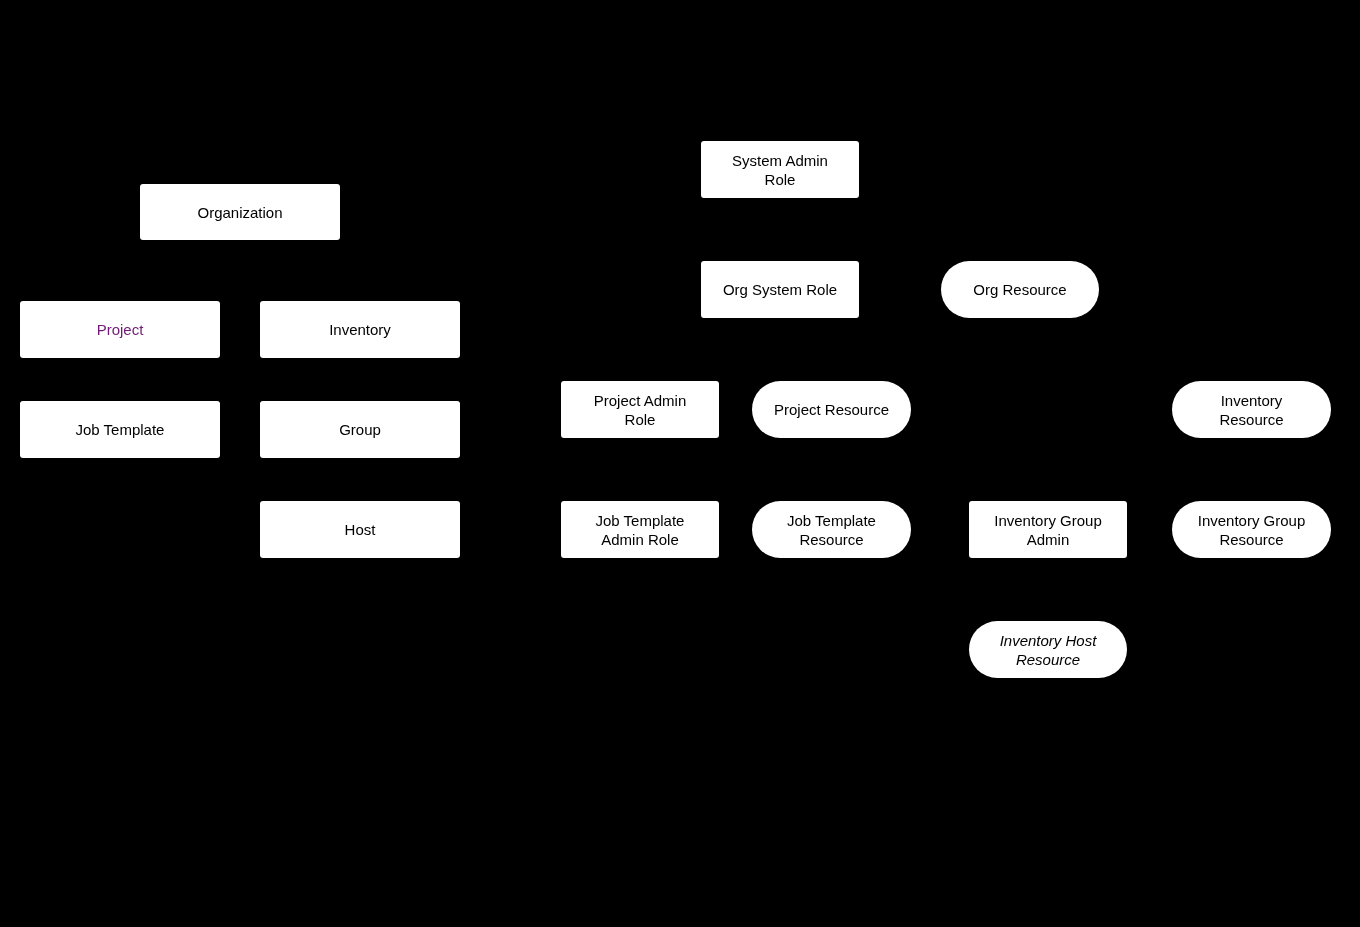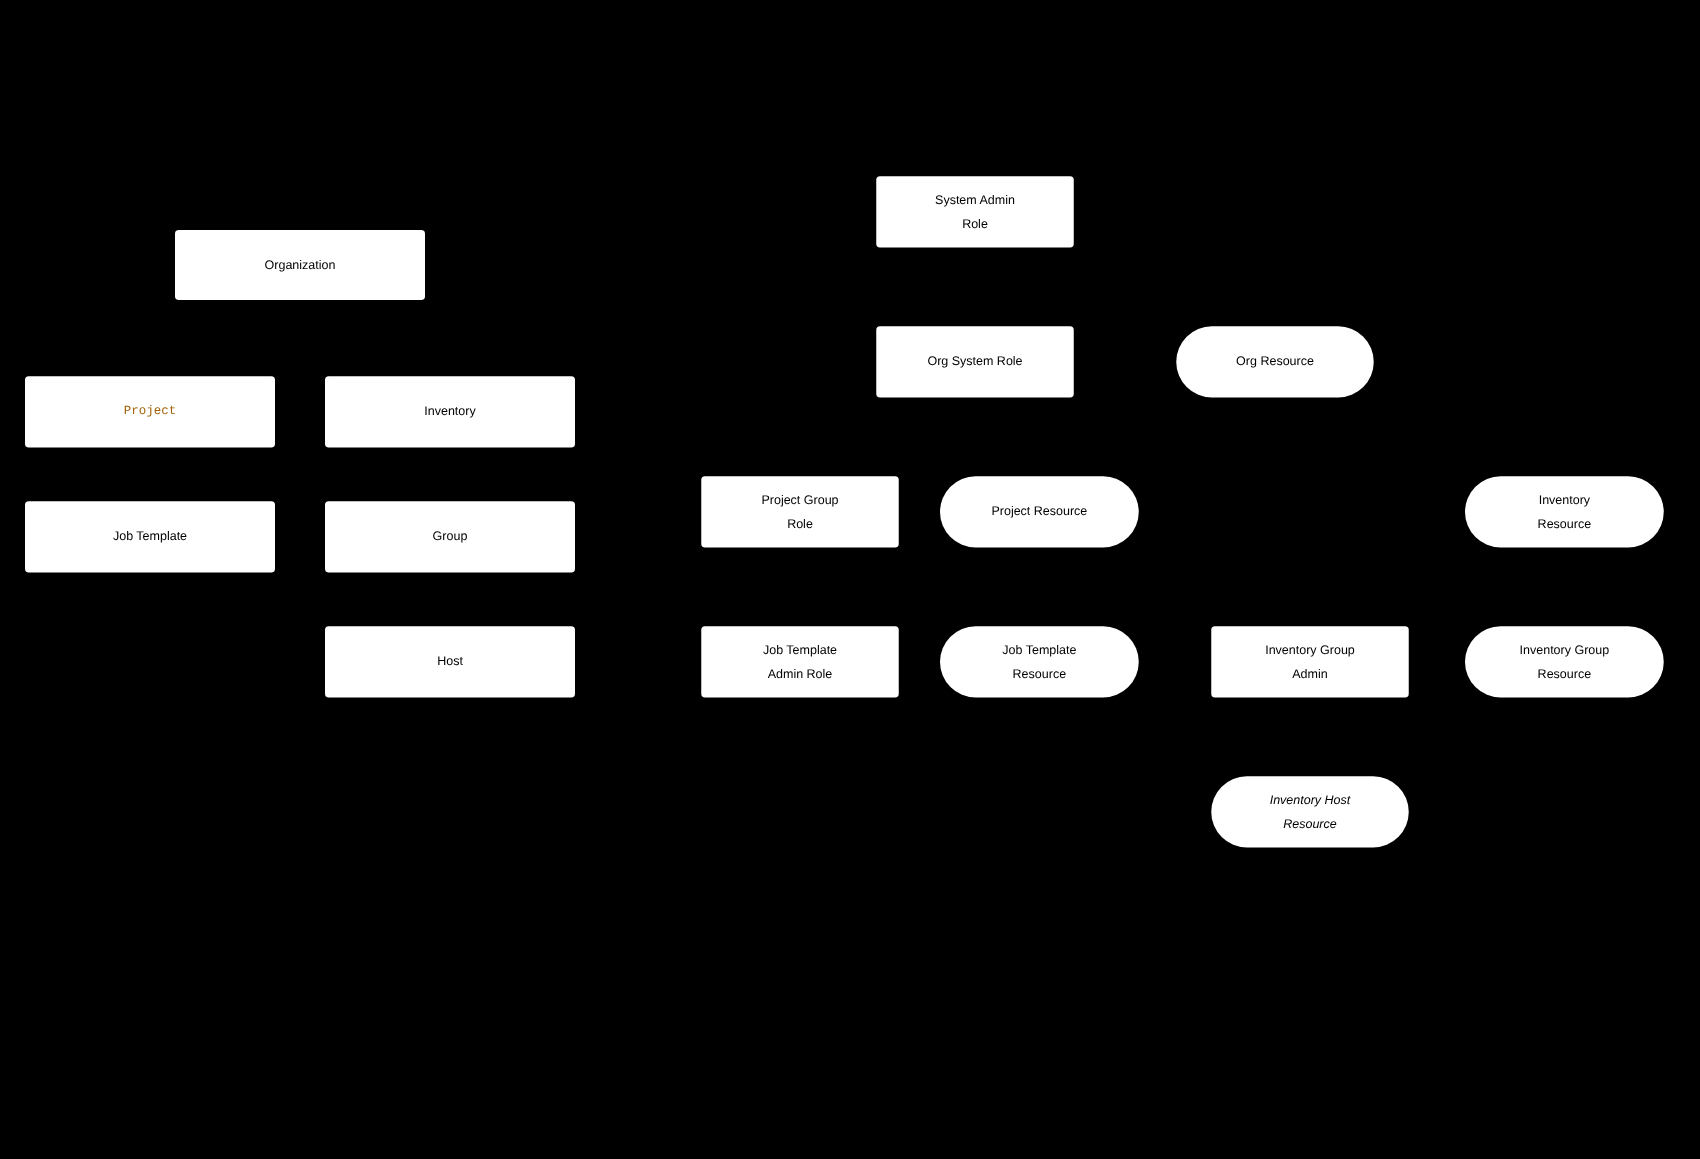--- a/index.html
+++ b/index.html
@@ -17,47 +17,47 @@
   }
   .node {
     position: absolute;
     background: #ffffff;
     color: #000000;
     display: flex;
     align-items: center;
     justify-content: center;
     text-align: center;
     box-sizing: border-box;
-    font-size: 10px;
+    font-size: 15px;
     line-height: 19px;
     padding: 2px 6px;
     white-space: pre-line;
   }
   .node.rect {
     border-radius: 3px;
   }
   .node.pill {
     border-radius: 999px;
   }
 </style>
 </head>
 <body>
 
 <div id="canvas">
     <div class="node rect" style="left: 140px; top: 184px; width: 200px; height: 56px; background: rgb(255, 255, 255); color: rgb(0, 0, 0);">Organization</div>
-    <div class="node rect" style="left: 20px; top: 301px; width: 200px; height: 57px; background: rgb(255, 255, 255); color: #a16207; font-family: Liberation Mono, monospace;">Project</div>
+    <div class="node rect" style="left: 20px; top: 301px; width: 200px; height: 57px; background: rgb(255, 255, 255); color: #701a75;">Project</div>
     <div class="node rect" style="left: 260px; top: 301px; width: 200px; height: 57px; background: rgb(255, 255, 255); color: rgb(0, 0, 0);">Inventory</div>
     <div class="node rect" style="left: 20px; top: 401px; width: 200px; height: 57px; background: rgb(255, 255, 255); color: rgb(0, 0, 0);">Job Template</div>
     <div class="node rect" style="left: 260px; top: 501px; width: 200px; height: 57px; background: rgb(255, 255, 255); color: rgb(0, 0, 0);">Host</div>
     <div class="node rect" style="left: 260px; top: 401px; width: 200px; height: 57px; background: rgb(255, 255, 255); color: rgb(0, 0, 0);">Group</div>
     <div class="node rect" style="left: 701px; top: 141px; width: 158px; height: 57px; background: rgb(255, 255, 255); color: rgb(0, 0, 0);">System Admin
 Role</div>
     <div class="node rect" style="left: 701px; top: 261px; width: 158px; height: 57px; background: rgb(255, 255, 255); color: rgb(0, 0, 0);">Org System Role</div>
     <div class="node pill" style="left: 941px; top: 261px; width: 158px; height: 57px; background: rgb(255, 255, 255); color: rgb(0, 0, 0); text-align: center;">Org Resource</div>
-    <div class="node rect" style="left: 561px; top: 381px; width: 158px; height: 57px; background: rgb(255, 255, 255); color: rgb(0, 0, 0);">Project Group
+    <div class="node rect" style="left: 561px; top: 381px; width: 158px; height: 57px; background: rgb(255, 255, 255); color: rgb(0, 0, 0);">Project Admin
 Role</div>
     <div class="node pill" style="left: 752px; top: 381px; width: 159px; height: 57px; background: rgb(255, 255, 255); color: rgb(0, 0, 0);">Project Resource</div>
     <div class="node pill" style="left: 1172px; top: 381px; width: 159px; height: 57px; background: rgb(255, 255, 255); color: rgb(0, 0, 0);">Inventory
 Resource</div>
     <div class="node rect" style="left: 561px; top: 501px; width: 158px; height: 57px; background: rgb(255, 255, 255); color: rgb(0, 0, 0);">Job Template
 Admin Role</div>
     <div class="node pill" style="left: 752px; top: 501px; width: 159px; height: 57px; background: rgb(255, 255, 255); color: rgb(0, 0, 0);">Job Template
 Resource</div>
     <div class="node rect" style="left: 969px; top: 501px; width: 158px; height: 57px; background: rgb(255, 255, 255); color: rgb(0, 0, 0);">Inventory Group
 Admin</div>

